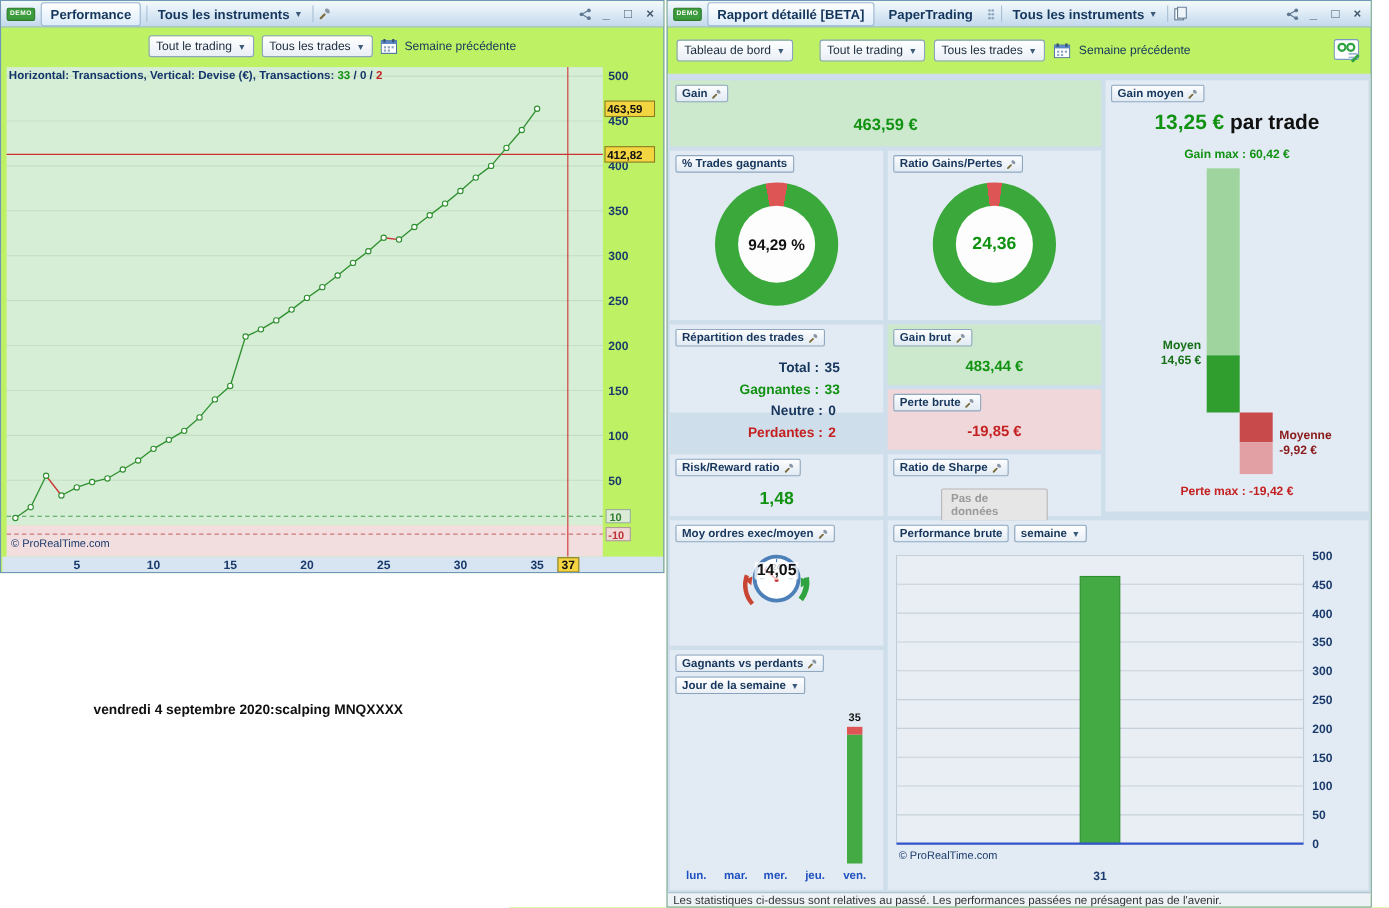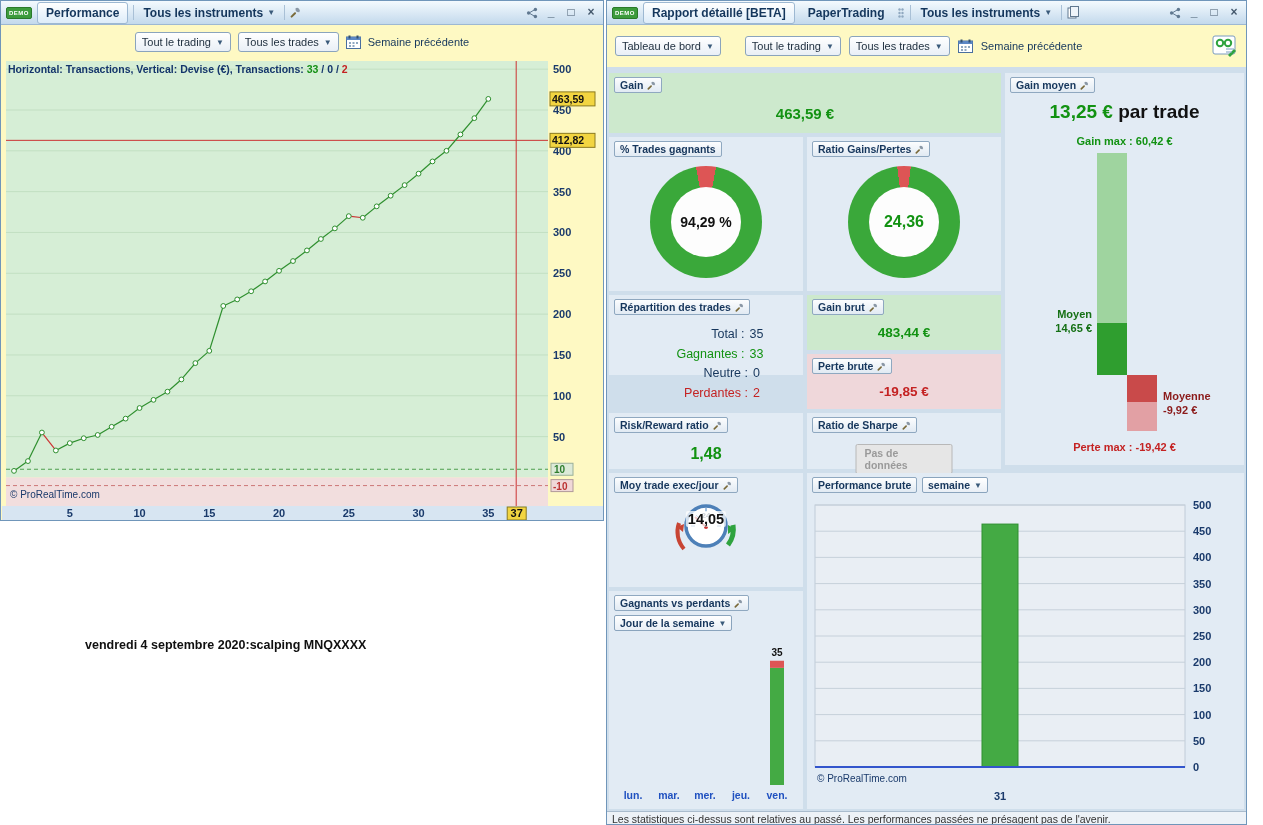--- a/index.html
+++ b/index.html
@@ -1,19 +1,19 @@
 <!DOCTYPE html>
 <html><head>
 <meta charset="utf-8">
 <style>
   *{margin:0;padding:0;box-sizing:border-box;}
   html,body{width:1263px;height:825px;}
   body{position:relative;background:#ffffff;font-family:"Liberation Sans",sans-serif;overflow:hidden;}
 
-  .window{position:absolute;border:1px solid #7096ba;background:#fef9c3;}
+  .window{position:absolute;border:1px solid #7096ba;background:#bef264;}
   .perf-window{left:0;top:0;width:604px;height:521px;}
   .report-window{left:606px;top:0;width:641px;height:825px;}
 
   .titlebar{height:24px;background:linear-gradient(#f4fafe,#c3d9ec);border-bottom:1px solid #9db8d2;display:flex;align-items:center;padding:0 5px;gap:5px;}
   .demo-badge{background:#3c9b3c;color:#fff;font-size:6px;font-weight:bold;padding:2px 2px;border-radius:2px;border:1px solid #2a7a2a;letter-spacing:.5px;}
   .tab{font-size:12px;font-weight:bold;color:#14365c;padding:3px 8px;white-space:nowrap;cursor:default;}
   .tab.active{background:linear-gradient(#ffffff,#ddecf9);border:1px solid #9db8d2;border-radius:3px;}
   .ddflat{font-size:12px;font-weight:bold;color:#14365c;display:inline-flex;align-items:center;gap:4px;padding:2px 4px;white-space:nowrap;}
   .caret{font-size:8px;color:#3a5a7a;}
   .vsep{width:1px;height:15px;background:#a9c0d6;}
@@ -41,21 +41,21 @@
   .mini-drop{position:absolute;display:inline-flex;align-items:center;gap:4px;background:linear-gradient(#ffffff,#e9eff6);border:1px solid #8aa4bd;border-radius:2px;padding:1px 5px;font-size:10.5px;font-weight:bold;color:#16365c;white-space:nowrap;cursor:default;}
   .center-val{position:absolute;left:0;right:0;text-align:center;font-weight:bold;}
   .val-green{color:#129212;}
   .val-red{color:#c42222;}
 
   .donut{position:absolute;left:50%;transform:translateX(-50%);top:29px;width:112px;height:112px;border-radius:50%;}
   .donut .hole{position:absolute;inset:21px;background:#fdfdfd;border-radius:50%;}
   .donut .donut-val{position:absolute;inset:0;display:flex;align-items:center;justify-content:center;font-weight:bold;}
 
   .repart{position:absolute;left:0;right:0;top:30px;}
-  .repart .row{display:flex;justify-content:center;gap:5px;font-size:12.5px;font-weight:normal;line-height:19.5px;}
+  .repart .row{display:flex;justify-content:center;gap:5px;font-size:12.5px;font-weight:bold;line-height:19.5px;}
   .repart .row .lbl{width:96px;text-align:right;}
   .row-total,.row-neutral{color:#16365c;}
   .row-wins{color:#129212;}
   .row-loss{color:#c42222;}
 
   .nodata{position:absolute;left:50%;top:31px;transform:translateX(-50%);background:#e6e6e6;border:1px solid #b8b8b8;color:#9a9a9a;font-size:10.5px;font-weight:bold;padding:2px 8px;border-radius:2px;}
 
   .gm-big{position:absolute;left:0;right:0;top:28px;text-align:center;font-size:19px;font-weight:bold;color:#111;}
   .gm-big .val-green{color:#129212;}
   .gm-gainmax{position:absolute;left:0;right:0;top:62px;text-align:center;font-size:11px;font-weight:bold;color:#129212;}
@@ -465,21 +465,21 @@
         <svg width="9" height="9" viewBox="0 0 11 11">
             <path d="M1.6 9.6 L5 6.2" stroke="#7a6a3a" stroke-width="2" stroke-linecap="round"></path>
             <path d="M5.4 1.4 a2.8 2.8 0 0 1 3.9 3.9 L7 4.9 5.8 3.7 Z" fill="#8a97a5"></path>
           </svg>
       </span>
       <div class="nodata">Pas de données</div>
     </div>
 
     <div class="panel" style="left:2px;top:406px;width:194px;height:114px;">
       <span class="chip">
-        <span>Moy trade exec/jour</span>
+        <span>Moy ordres exec/moyen</span>
         <svg width="9" height="9" viewBox="0 0 11 11">
             <path d="M1.6 9.6 L5 6.2" stroke="#7a6a3a" stroke-width="2" stroke-linecap="round"></path>
             <path d="M5.4 1.4 a2.8 2.8 0 0 1 3.9 3.9 L7 4.9 5.8 3.7 Z" fill="#8a97a5"></path>
           </svg>
       </span>
       <div class="gauge-wrap">
         <svg width="70" height="60" viewBox="0 0 70 60">
           <path d="M13 50 A 26 26 0 0 1 8 24" stroke="#c84433" stroke-width="4" fill="none"></path>
           <path d="M6 28 l7 -3 l-1 8 z" fill="#c84433"></path>
           <path d="M57 46 A 26 26 0 0 0 62 26" stroke="#2fa33f" stroke-width="5" fill="none"></path>

